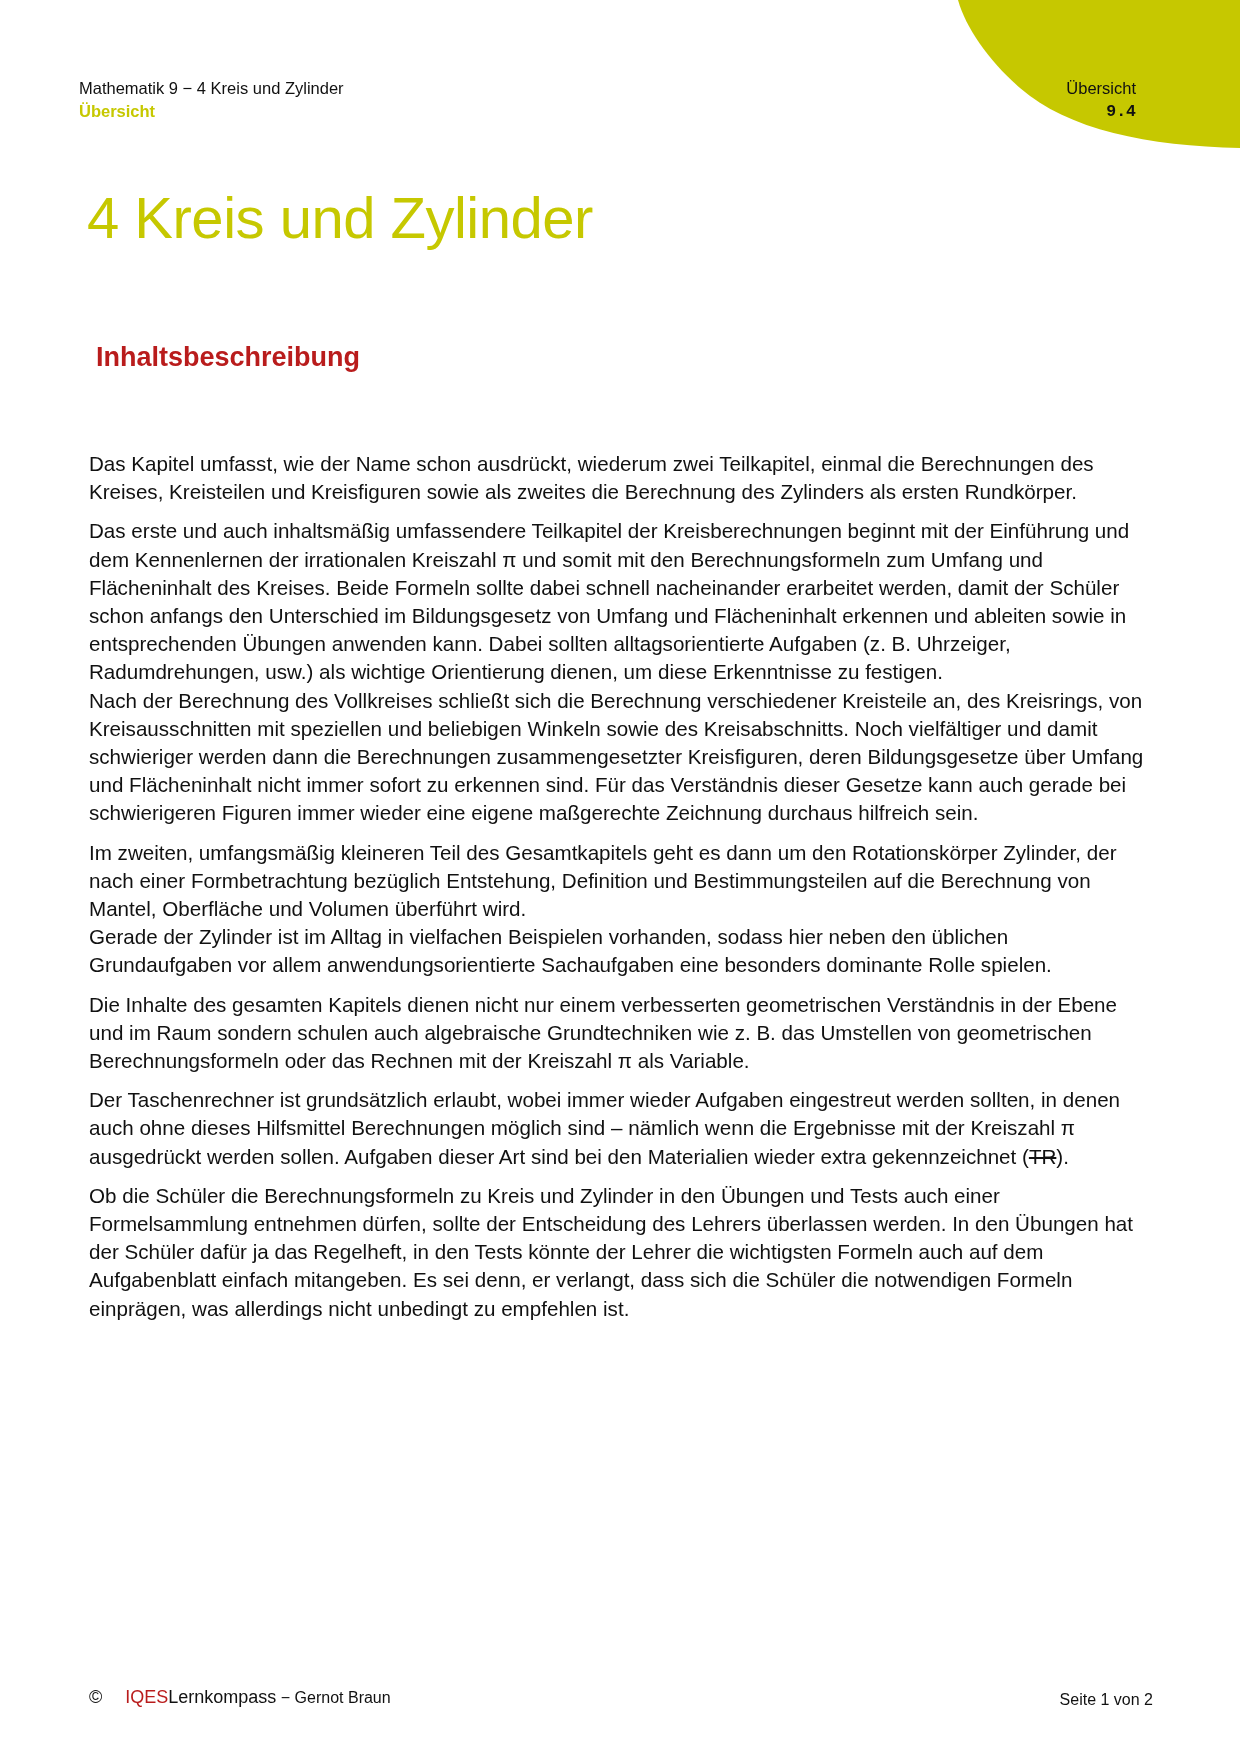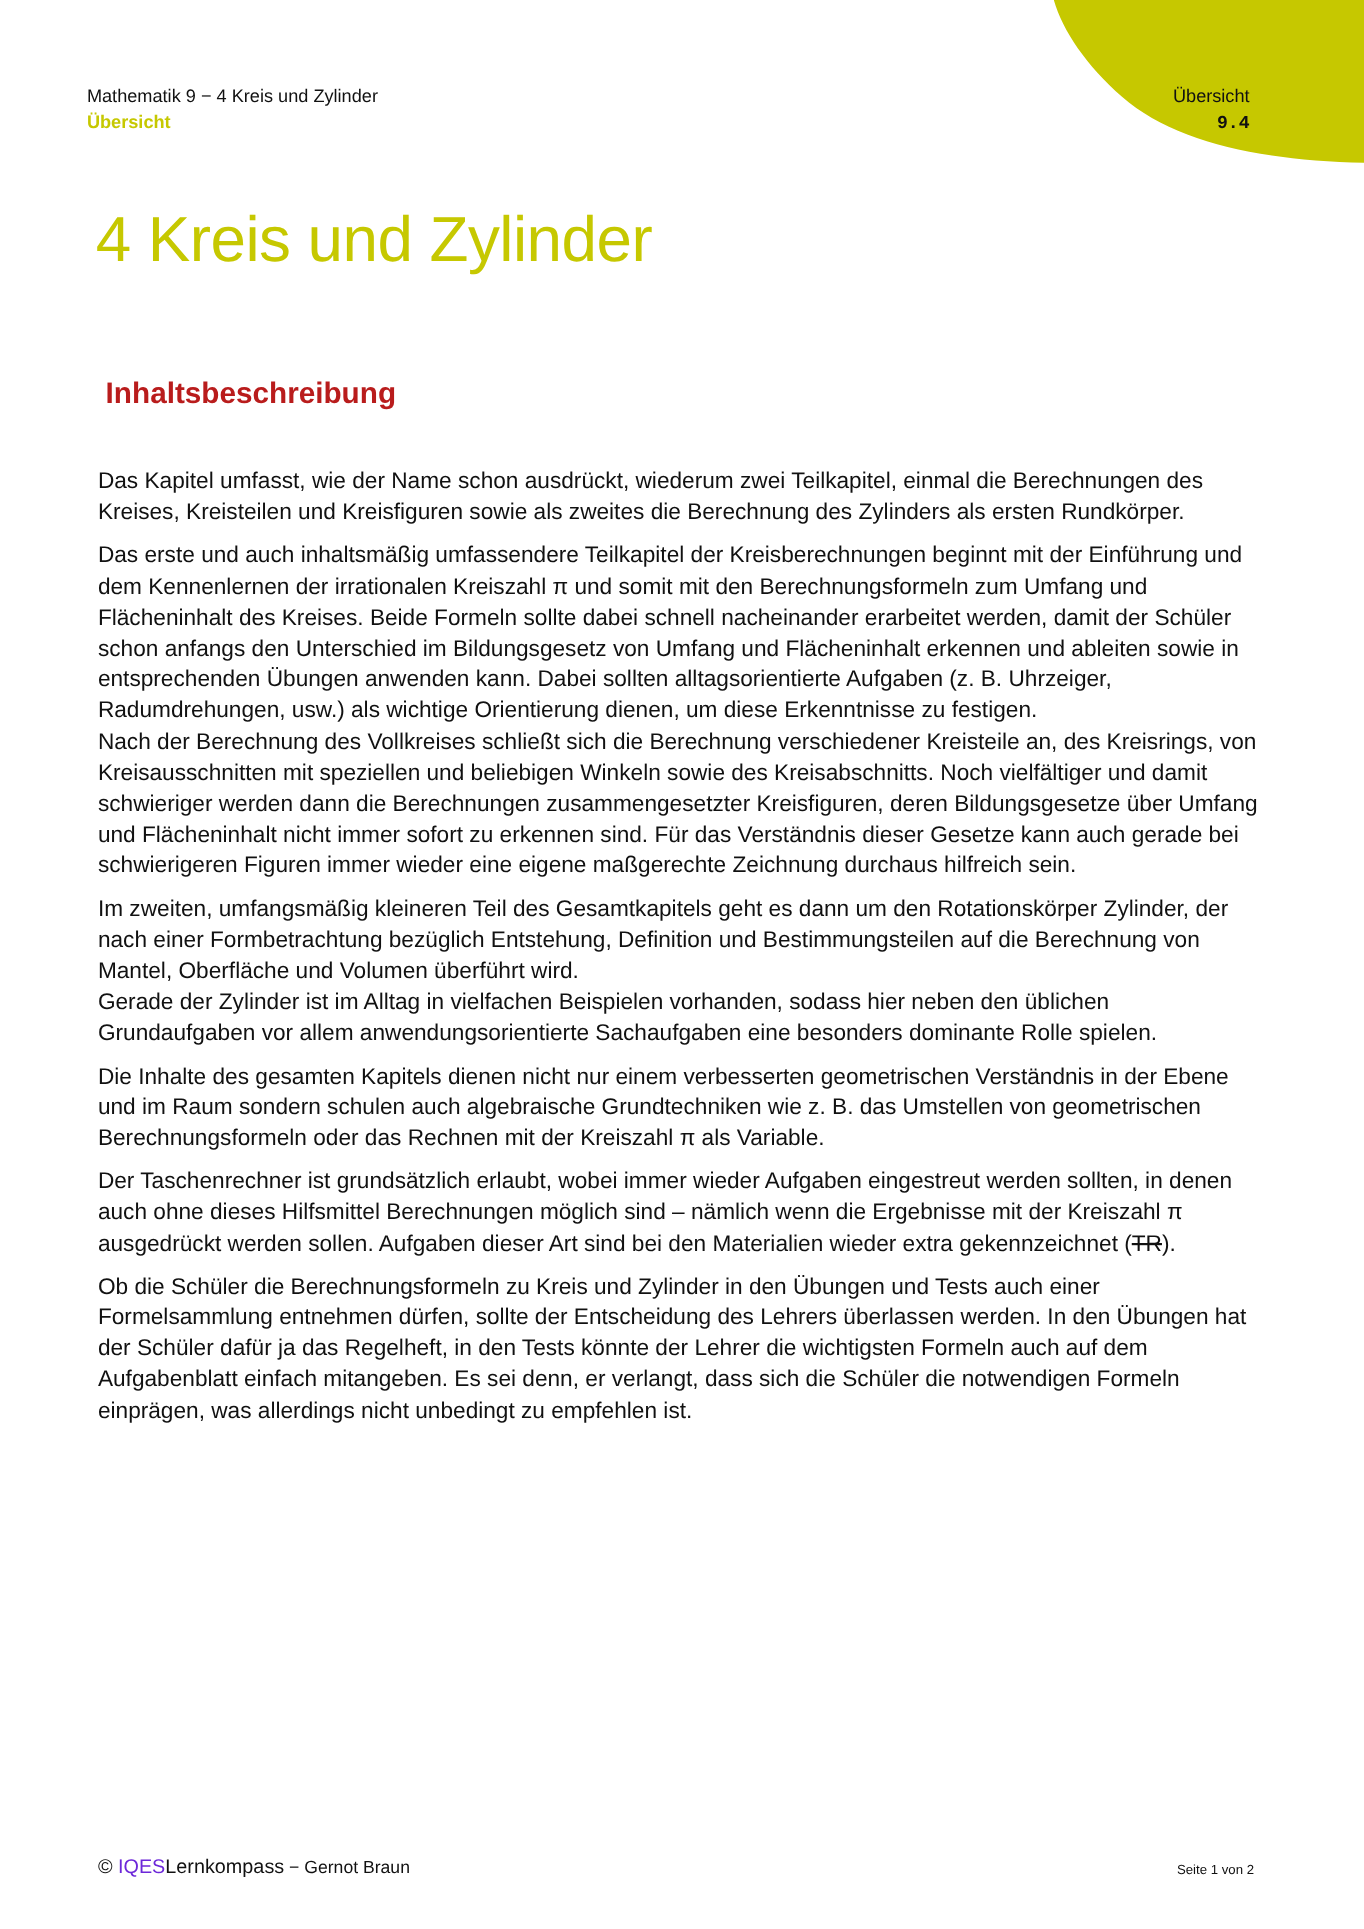--- a/index.html
+++ b/index.html
@@ -5,27 +5,27 @@
   html, body { margin: 0; padding: 0; background: #ffffff; }
   body { width: 1240px; height: 1754px; position: relative; overflow: hidden;
          font-family: "Liberation Sans", sans-serif; color: #111111; }
   .corner { position: absolute; top: 0; right: 0; width: 282px; height: 150px; }
   .hdr-left { position: absolute; left: 79px; top: 77px; font-size: 16.5px; line-height: 23px; }
   .hdr-left .sub { color: #c6c800; font-weight: bold; }
   .hdr-right { position: absolute; right: 104px; top: 77px; font-size: 16.5px; line-height: 23px; text-align: right; }
   .hdr-right .num { font-weight: bold; font-family: Liberation Mono, monospace; }
   .title { position: absolute; left: 87px; top: 178px; font-size: 58px; line-height: 80px; color: #c6c800; margin: 0; font-weight: normal; letter-spacing: -0.5px; }
   .section { position: absolute; left: 89px; top: 332px; font-size: 27px; line-height: 36px; color: #b91c1c; font-weight: bold; margin: 7px; }
-  .body { position: absolute; left: 89px; top: 424px; width: 1060px; font-size: 20.6px; line-height: 28.2px; }
+  .body { position: absolute; left: 89px; top: 450px; width: 1060px; font-size: 20.6px; line-height: 28.2px; }
   .body p { margin: 0 0 11px 0; }
   .strike { text-decoration: line-through; }
   .footer-left { position: absolute; left: 89px; top: 1685px; font-size: 18px; line-height: 24px; }
-  .footer-left .iqes { color: #6d28d9; }
+  .footer-left .iqes { color: #b91c1c; margin-left: 18px; }
   .footer-left .author { font-size: 16px; }
-  .footer-right { position: absolute; right: 100px; top: 1688px; font-size: 12px; line-height: 24px; }
+  .footer-right { position: absolute; right: 87px; top: 1688px; font-size: 16px; line-height: 24px; }
 </style>
 </head>
 <body>
 
 <svg class="corner" viewBox="0 0 282 150" preserveAspectRatio="none">
   <path d="M0,0 L282,0 L282,148 C190,146 110,130 62,88 C30,60 8,28 0,0 Z" fill="#c6c800"></path>
 </svg>
 
 <div class="hdr-left">
   <div>Mathematik 9 − 4 Kreis und Zylinder</div>

